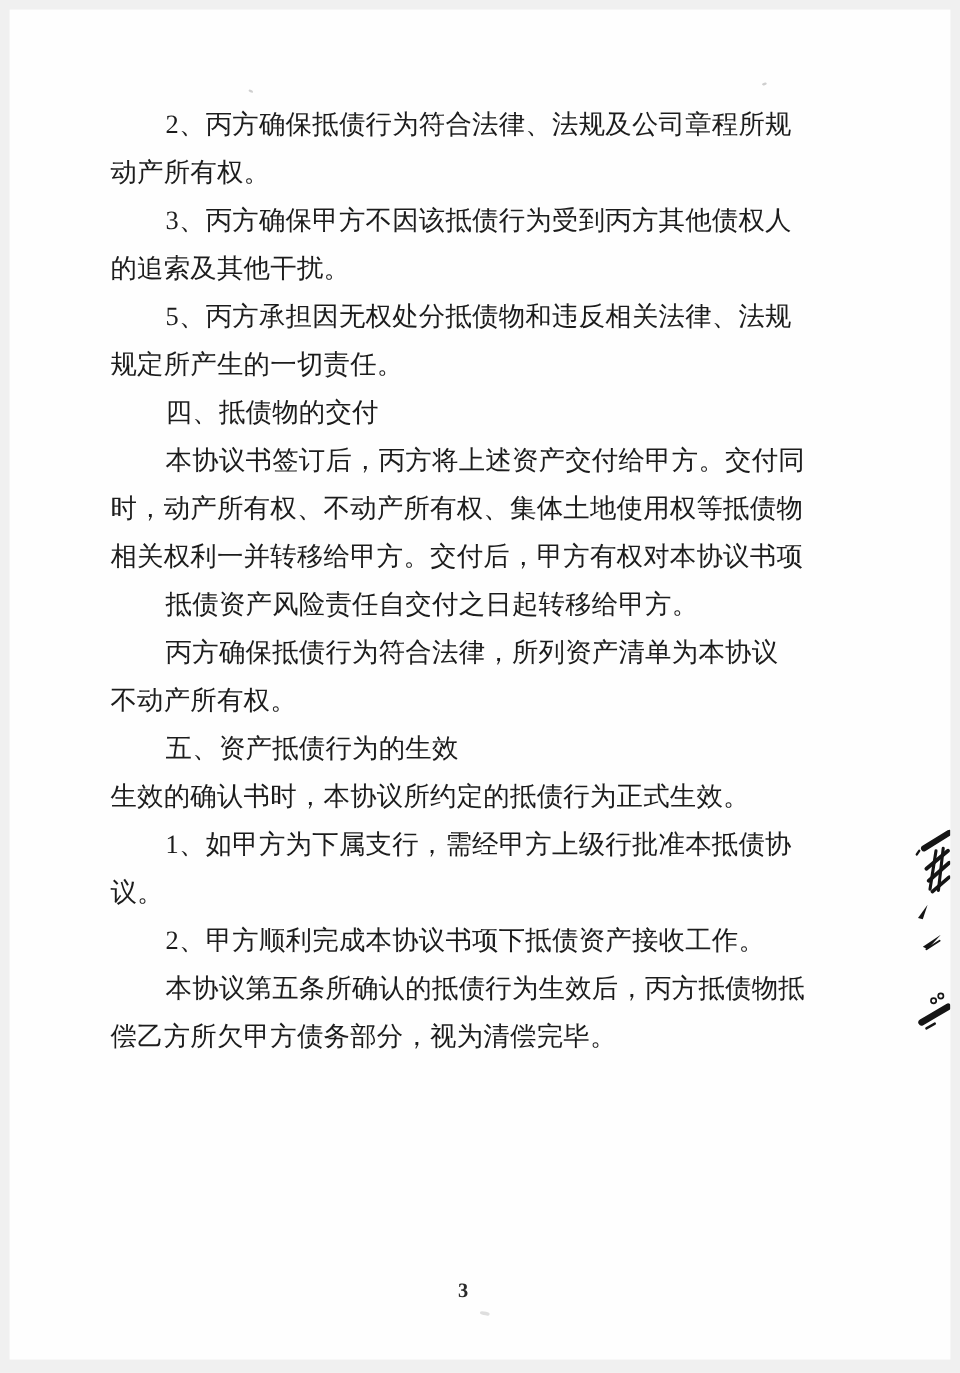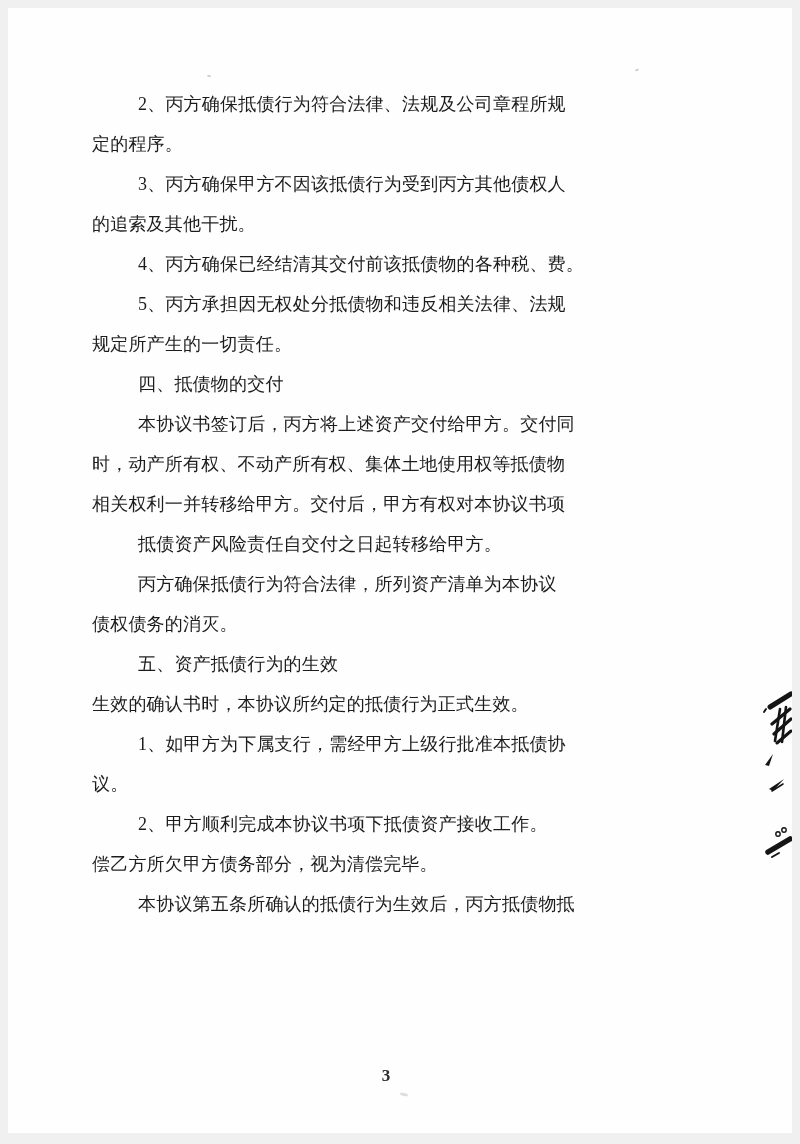--- a/index.html
+++ b/index.html
@@ -26,21 +26,21 @@
     background: #fefefe;
     overflow: hidden;
   }
   .doc-body {
     position: absolute;
     left: 84px;
     top: 76px;
     width: 632px;
   }
   .line {
-    font-size: 18px;
+    font-size: 22px;
     line-height: 40px;
     letter-spacing: 0.2px;
     color: #1c1c1c;
     white-space: nowrap;
     font-family: "Liberation Serif", "DejaVu Serif", serif;
     -webkit-font-smoothing: antialiased;
   }
   .line.indent {
     padding-left: 46px;
   }
@@ -72,40 +72,39 @@
   .speck.s3 { left: 392px; top: 1085px; width: 8px; height: 3px; background: #dedede; transform: rotate(12deg); border-radius: 40%; }
 </style>
 </head>
 <body>
 
 <div class="scan">
   <div class="paper">
 
     <div class="doc-body">
         <div class="line indent">2、丙方确保抵债行为符合法律、法规及公司章程所规</div>
-        <div class="line">定的程序。</div>
+        <div class="line">动产所有权。</div>
         <div class="line indent">3、丙方确保甲方不因该抵债行为受到丙方其他债权人</div>
         <div class="line">的追索及其他干扰。</div>
-        <div class="line indent">4、丙方确保已经结清其交付前该抵债物的各种税、费。</div>
         <div class="line indent">5、丙方承担因无权处分抵债物和违反相关法律、法规</div>
         <div class="line">规定所产生的一切责任。</div>
         <div class="line indent">四、抵债物的交付</div>
         <div class="line indent">本协议书签订后，丙方将上述资产交付给甲方。交付同</div>
         <div class="line">时，动产所有权、不动产所有权、集体土地使用权等抵债物</div>
         <div class="line">相关权利一并转移给甲方。交付后，甲方有权对本协议书项</div>
         <div class="line indent">抵债资产风险责任自交付之日起转移给甲方。</div>
         <div class="line indent">丙方确保抵债行为符合法律，所列资产清单为本协议</div>
-        <div class="line">债权债务的消灭。</div>
+        <div class="line">不动产所有权。</div>
         <div class="line indent">五、资产抵债行为的生效</div>
         <div class="line">生效的确认书时，本协议所约定的抵债行为正式生效。</div>
         <div class="line indent">1、如甲方为下属支行，需经甲方上级行批准本抵债协</div>
         <div class="line">议。</div>
         <div class="line indent">2、甲方顺利完成本协议书项下抵债资产接收工作。</div>
+        <div class="line indent">本协议第五条所确认的抵债行为生效后，丙方抵债物抵</div>
         <div class="line">偿乙方所欠甲方债务部分，视为清偿完毕。</div>
-        <div class="line indent">本协议第五条所确认的抵债行为生效后，丙方抵债物抵</div>
       </div>
 
     <div class="pagenum">3</div>
 
     <svg class="edge-marks" viewBox="0 0 40 190" xmlns="http://www.w3.org/2000/svg">
       <g stroke="#151515" fill="none" stroke-linecap="round">
         <line x1="18" y1="29" x2="39" y2="16" stroke-width="5"></line>
         <line x1="12" y1="34" x2="14" y2="31" stroke-width="2"></line>
         <line x1="20" y1="46" x2="38" y2="31" stroke-width="3.2"></line>
         <line x1="22" y1="56" x2="39" y2="41" stroke-width="3.2"></line>

